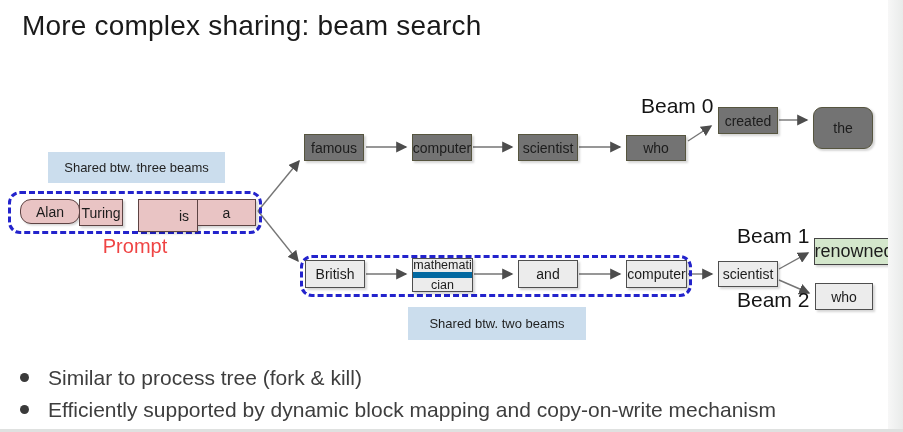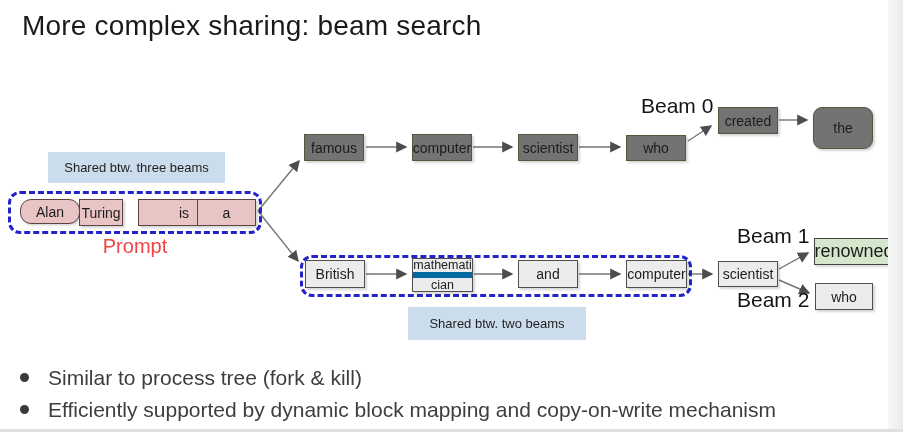--- a/index.html
+++ b/index.html
@@ -61,21 +61,21 @@
       <line x1="779" y1="269" x2="808" y2="253" marker-end="url(#ah)"></line>
       <line x1="779" y1="280" x2="809" y2="293" marker-end="url(#ah)"></line>
     </g>
   </svg>
 
   <div class="abs blabel" style="left:48px;top:152px;width:177px;height:31px;">Shared btw. three beams</div>
 
   <div class="abs dashed" style="left:8px;top:191px;width:254px;height:43px;"></div>
   <div class="abs tok pink" style="left:20px;top:199px;width:60px;height:25px;border-radius:11px;">Alan</div>
   <div class="abs tok pink" style="left:79px;top:199px;width:44px;height:27px;">Turing</div>
-  <div class="abs tok pink" style="left:138px;top:199px;width:60px;height:27px;padding-left:32px;">is</div>
+  <div class="abs tok pink" style="left:138px;top:199px;width:60px;height:33px;padding-left:32px;">is</div>
   <div class="abs tok pink" style="left:197px;top:199px;width:59px;height:27px;">a</div>
   <div class="abs prompt-cap" style="left:8px;top:235px;width:254px;">Prompt</div>
 
   <div class="abs beamlabel" style="left:641px;top:94px;">Beam 0</div>
   <div class="abs tok yellow" style="left:304px;top:134px;width:60px;height:27px;">famous</div>
   <div class="abs tok yellow" style="left:412px;top:134px;width:60px;height:27px;">computer</div>
   <div class="abs tok yellow" style="left:518px;top:134px;width:60px;height:27px;">scientist</div>
   <div class="abs tok yellow" style="left:626px;top:135px;width:60px;height:26px;">who</div>
   <div class="abs tok yellow" style="left:718px;top:107px;width:60px;height:27px;">created</div>
   <div class="abs tok yellow" style="left:813px;top:107px;width:60px;height:42px;border-radius:9px;">the</div>

